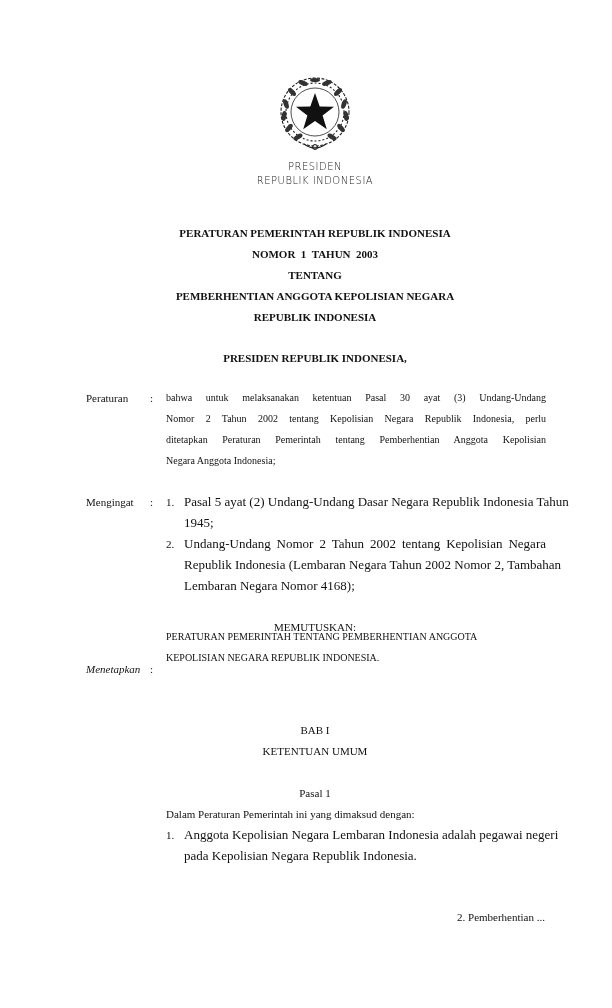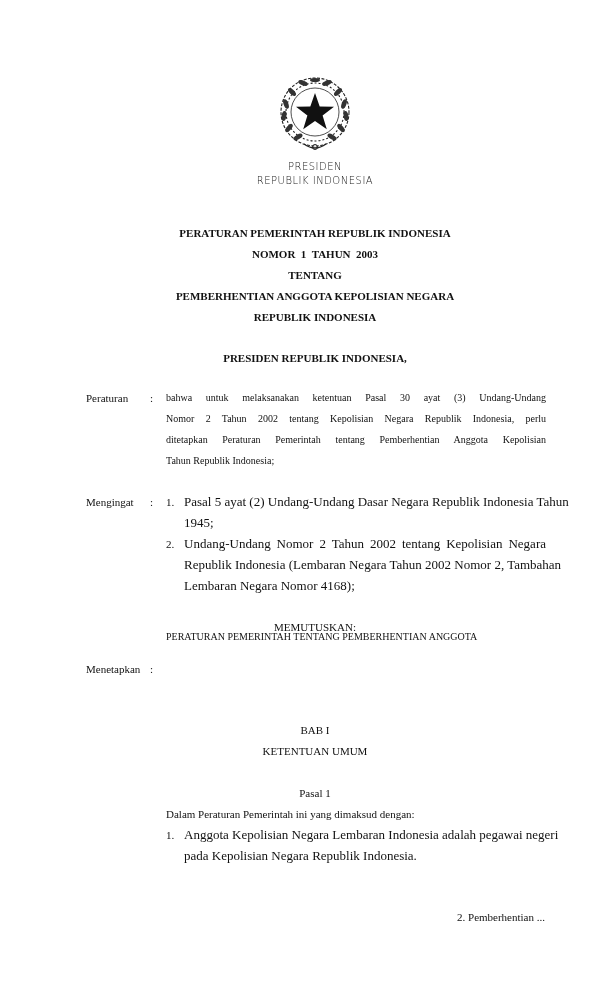--- a/index.html
+++ b/index.html
@@ -67,45 +67,46 @@
   <div class="abs center t bold" style="top:302px;">REPUBLIK INDONESIA</div>
 
   <div class="abs center t bold" style="top:343px;">PRESIDEN REPUBLIK INDONESIA,</div>
 
   <div class="abs t label" style="top:383px;">Peraturan</div>
   <div class="abs t colon" style="top:383px;">:</div>
   <div class="abs body-text" style="top:379px;">
     <span class="justify-line">bahwa untuk melaksanakan ketentuan Pasal 30 ayat (3) Undang-Undang</span>
     <span class="justify-line">Nomor 2 Tahun 2002 tentang Kepolisian Negara Republik Indonesia, perlu</span>
     <span class="justify-line">ditetapkan Peraturan Pemerintah tentang Pemberhentian Anggota Kepolisian</span>
-    <span class="last-line">Tahun Republik Indonesia;</span>
+    <span class="last-line">Negara Anggota Indonesia;</span>
   </div>
 
   <div class="abs t label" style="top:487px;">Mengingat</div>
   <div class="abs t colon" style="top:487px;">:</div>
 
   <div class="abs t num" style="top:487px;">1.</div>
   <div class="abs item-text" style="top:483px;">
     <span class="justify-line">Pasal 5 ayat (2) Undang-Undang Dasar Negara Republik Indonesia Tahun</span>
     <span class="last-line">1945;</span>
   </div>
 
   <div class="abs t num" style="top:529px;">2.</div>
   <div class="abs item-text" style="top:525px;">
     <span class="justify-line">Undang-Undang Nomor 2 Tahun 2002 tentang Kepolisian Negara</span>
     <span class="justify-line">Republik Indonesia (Lembaran Negara Tahun 2002 Nomor 2, Tambahan</span>
     <span class="last-line">Lembaran Negara Nomor 4168);</span>
   </div>
 
   <div class="abs center t" style="top:612px;">MEMUTUSKAN:</div>
 
-  <div class="abs t label" style="top:654px;">Menetapkan</div>
+  <div class="abs t label" style="top:654px;font-style:italic;">Menetapkan</div>
   <div class="abs t colon" style="top:654px;">:</div>
   <div class="abs body-text" style="top:618px;">
     <span class="last-line">PERATURAN PEMERINTAH TENTANG PEMBERHENTIAN ANGGOTA</span>
+    <span class="last-line">KEPOLISIAN NEGARA REPUBLIK INDONESIA.</span>
   </div>
 
   <div class="abs center t" style="top:715px;">BAB I</div>
   <div class="abs center t" style="top:736px;">KETENTUAN UMUM</div>
 
   <div class="abs center t" style="top:778px;">Pasal 1</div>
   <div class="abs t" style="left:166px; top:799px;">Dalam Peraturan Pemerintah ini yang dimaksud dengan:</div>
   <div class="abs t num" style="top:820px;">1.</div>
   <div class="abs item-text" style="top:816px;">
     <span class="justify-line">Anggota Kepolisian Negara Lembaran Indonesia adalah pegawai negeri</span>

